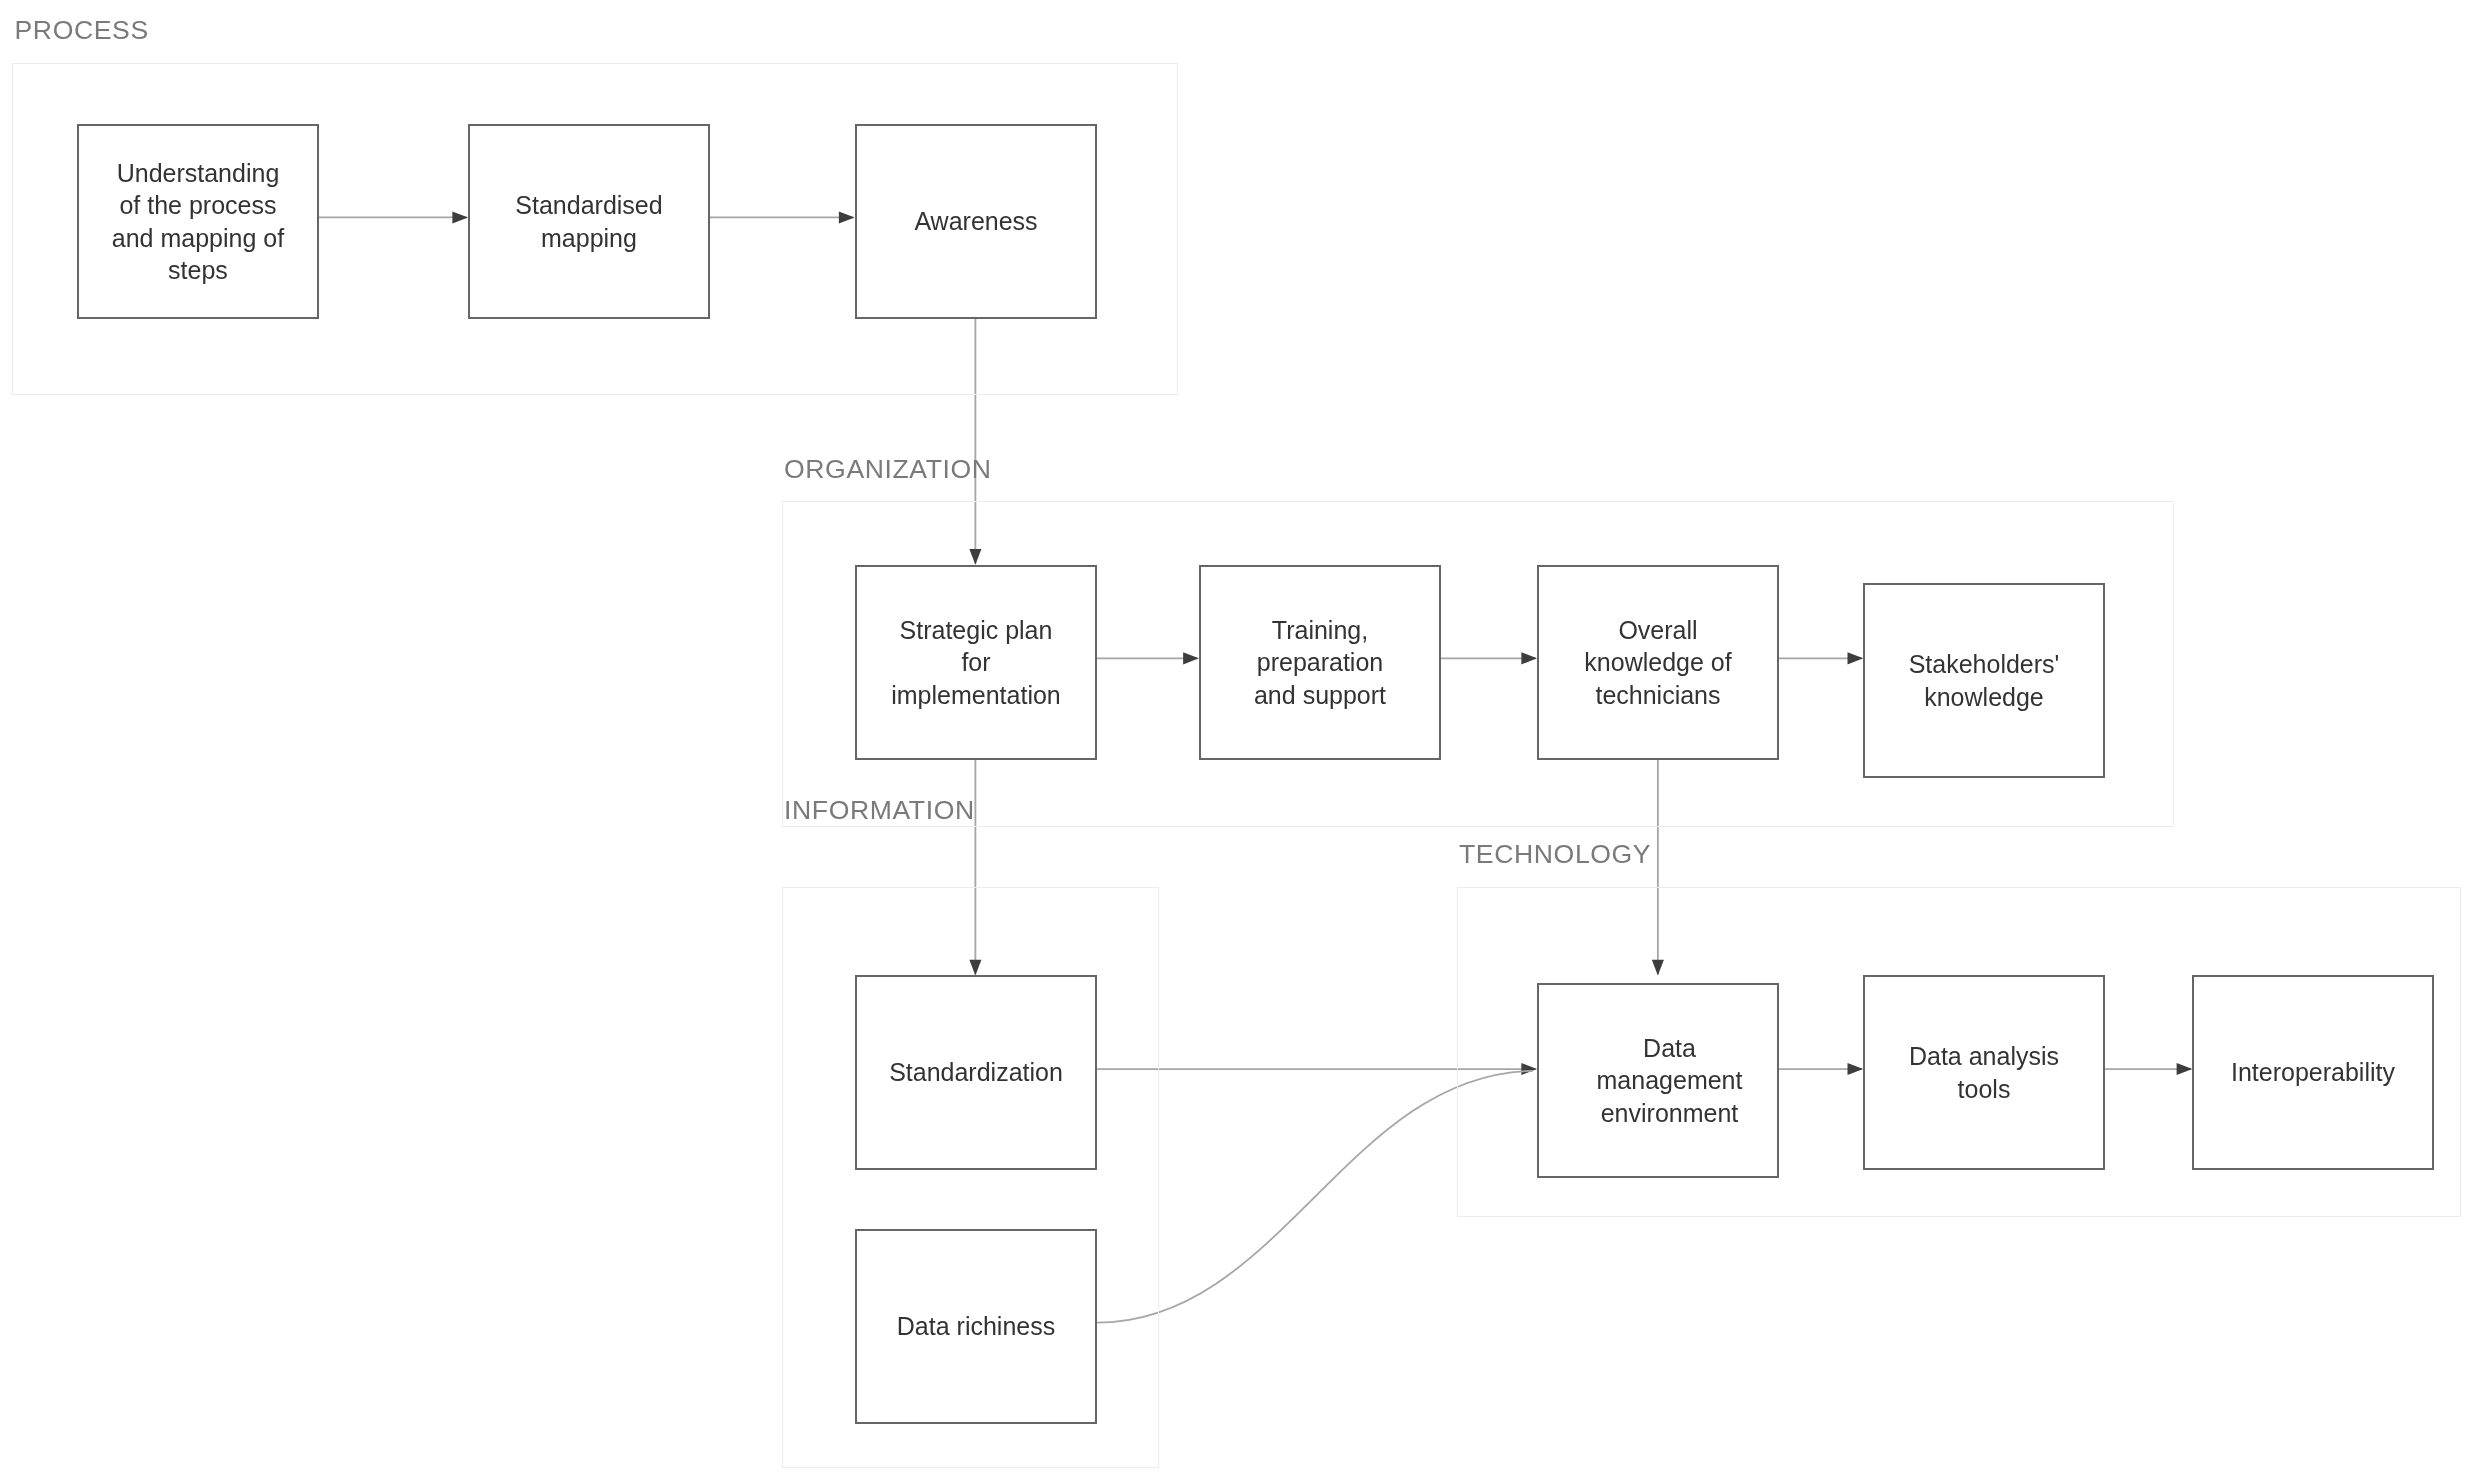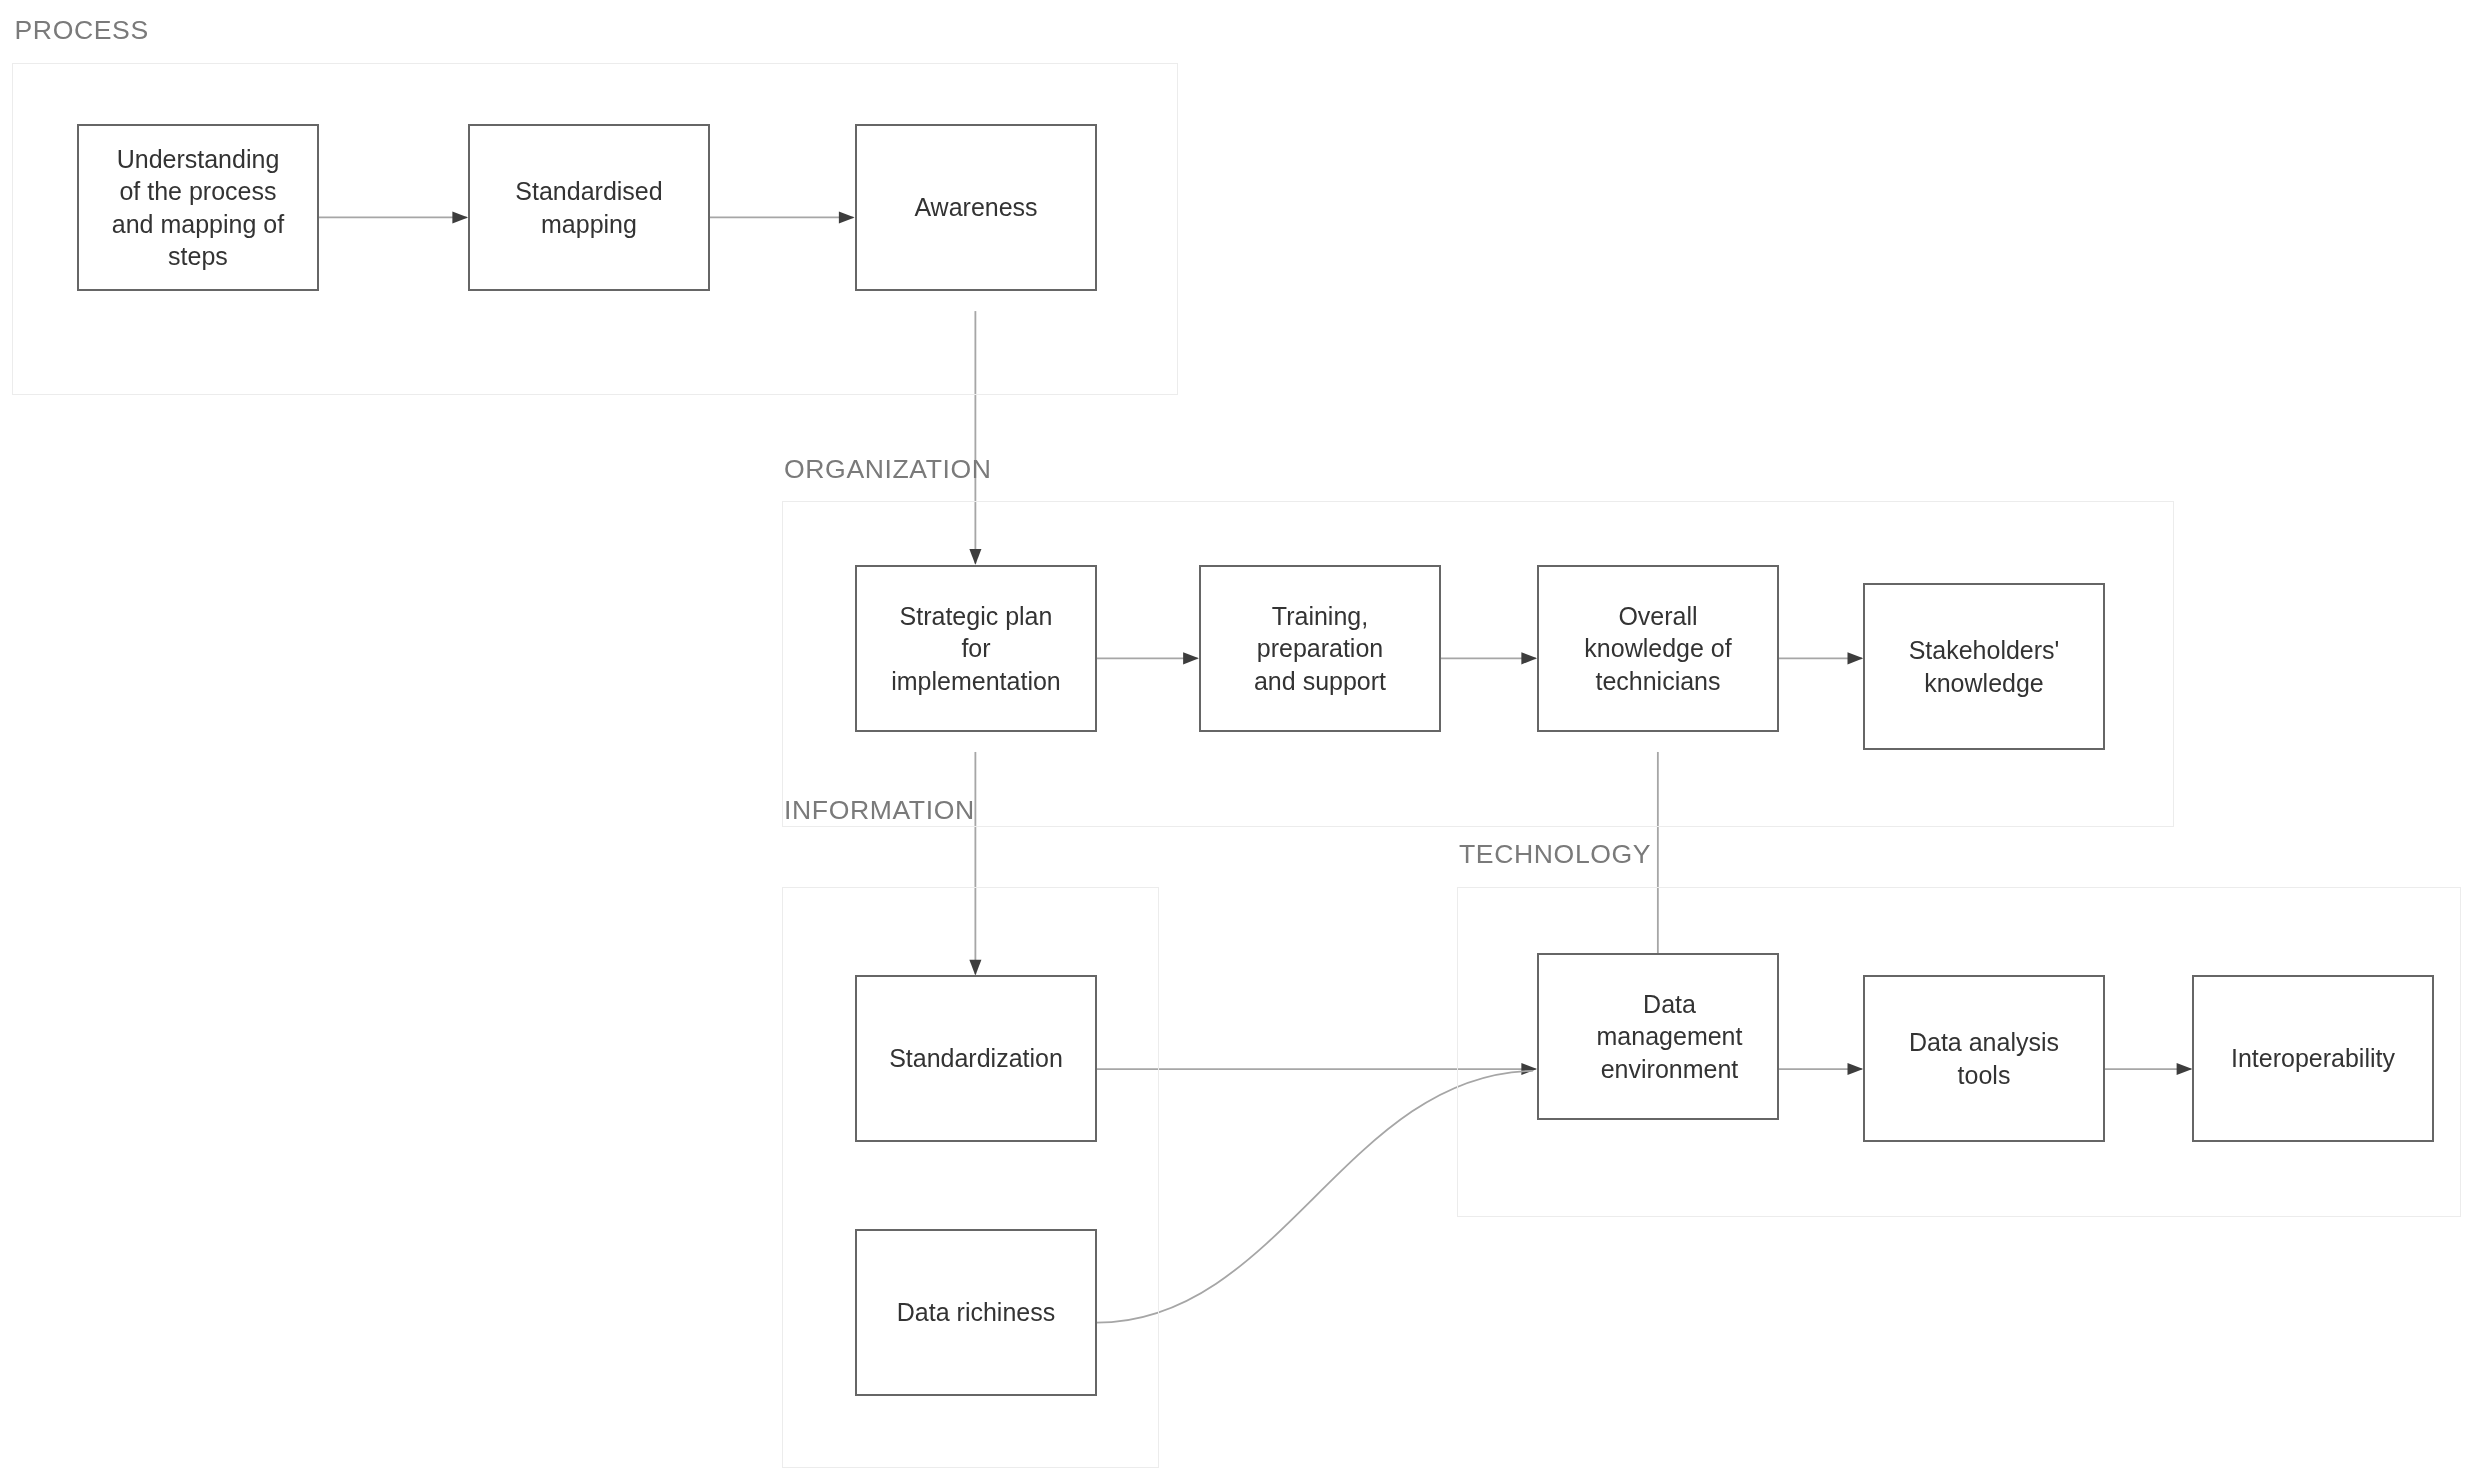--- a/index.html
+++ b/index.html
@@ -31,21 +31,21 @@
   }
   .glabel{
     position:absolute;
     font-size:26.6px;
     line-height:34px;
     color:var(--group-label);
     letter-spacing:0.6px;
   }
   .node{
     position:absolute;
-    width:242px;height:167px;
+    width:242px;height:195px;
     box-sizing:border-box;
     border:2.4px solid var(--box-border);
     background:#ffffff;
     display:flex;align-items:center;justify-content:center;
     text-align:center;
     white-space:pre-line;
     font-size:25px;line-height:1.3;
     color:var(--box-text);
     padding:0 17px;
   }
@@ -61,21 +61,21 @@
   
   .n-understanding{left:77px;top:124px;}
   .n-standardised-process{left:468px;top:124px;}
   .n-awareness{left:855px;top:124px;}
   .n-strategic-plan{left:855px;top:565px;}
   .n-training{left:1199px;top:565px;}
   .n-overall-knowledge{left:1537px;top:565px;}
   .n-stakeholders-knowledge{left:1863px;top:565px;margin-top:18px;}
   .n-standardization{left:855px;top:975px;}
   .n-data-richiness{left:855px;top:1229px;}
-  .n-data-management{left:1537px;top:953px;padding-left:40px;}
+  .n-data-management{left:1537px;top:983px;padding-left:40px;}
   .n-data-analysis{left:1863px;top:975px;}
   .n-interoperability{left:2192px;top:975px;}
 </style>
 </head>
 <body>
 
 <div class="canvas">
 
   <svg class="edges" xmlns="http://www.w3.org/2000/svg" viewBox="0 0 4098 2457" width="2475" height="1484">
     <defs>

